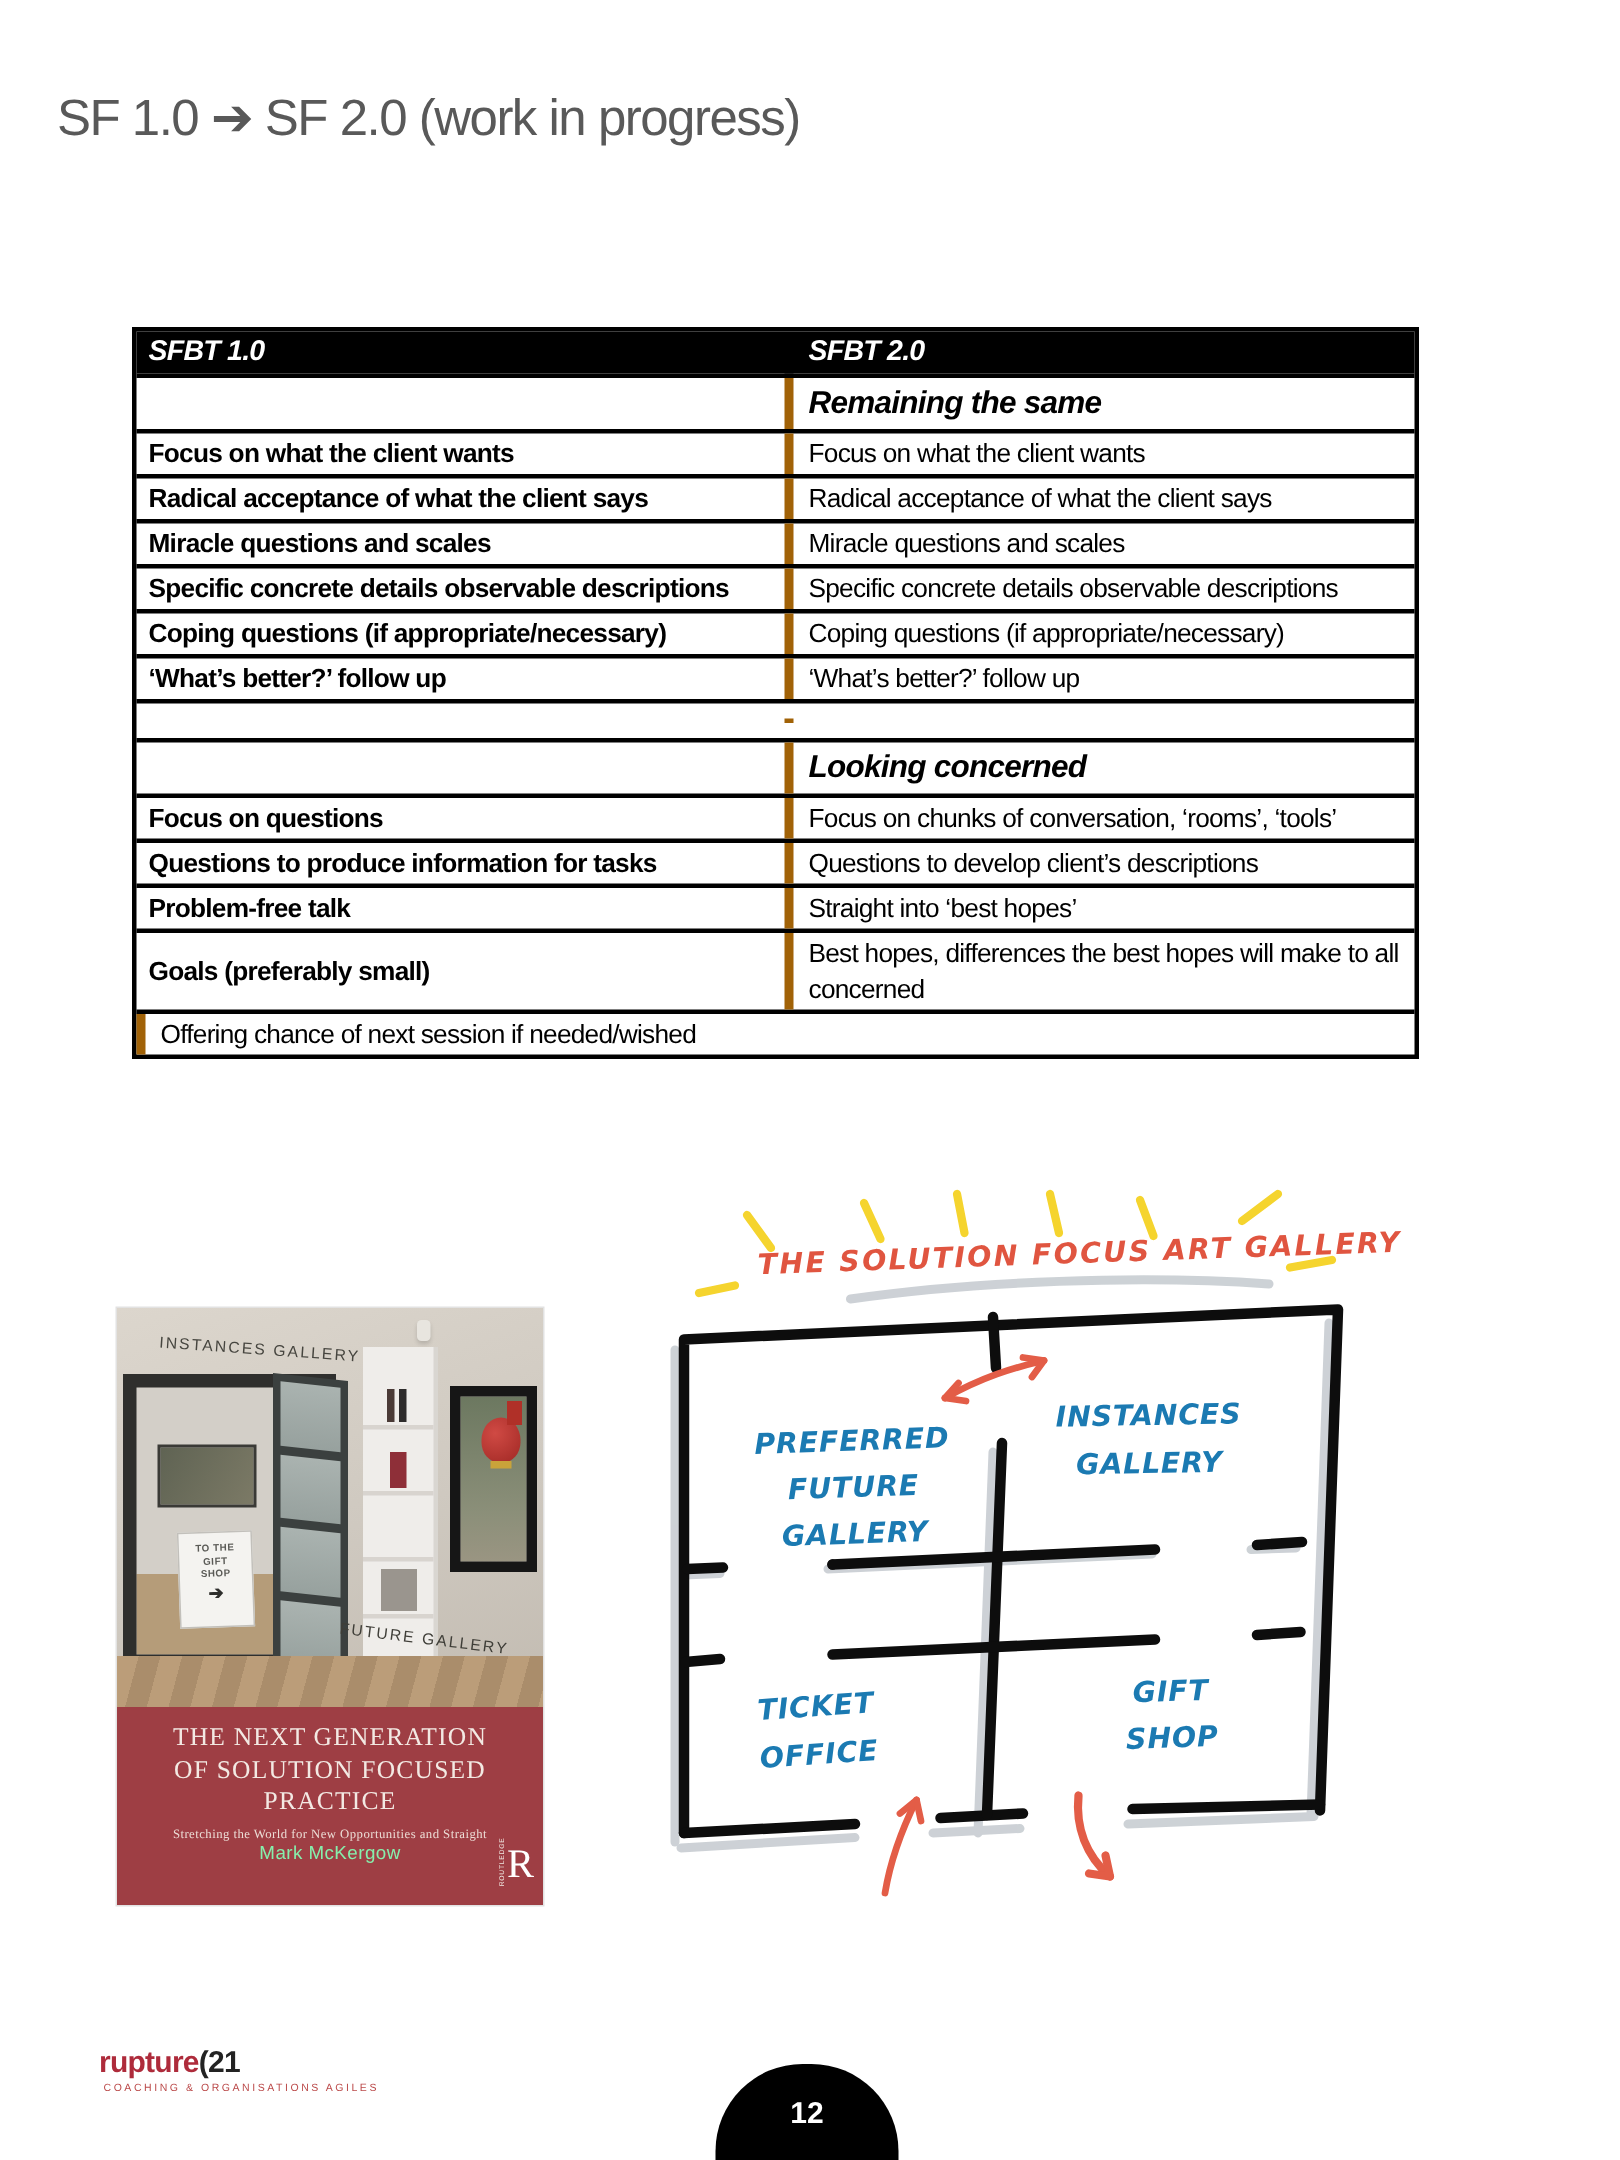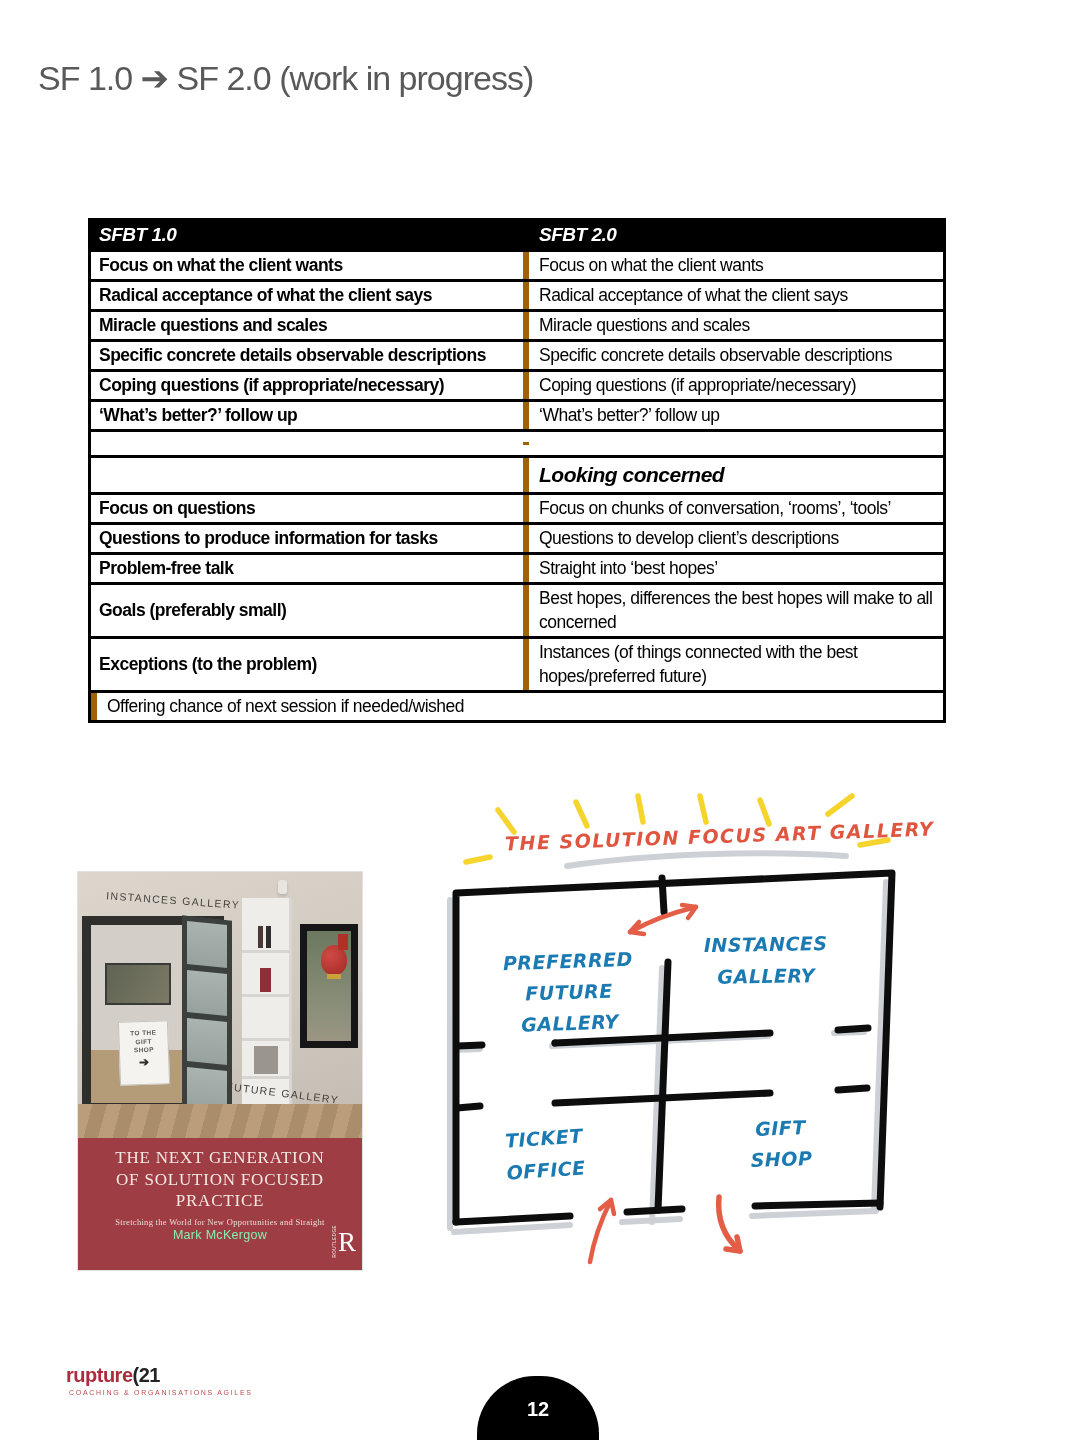--- a/index.html
+++ b/index.html
@@ -98,20 +98,24 @@
 
 <div class="slide">
 
   <h1 class="slide-title">SF 1.0 ➔ SF 2.0 (work in progress)</h1>
 
   <div class="cmp-table">
     <div class="t-row t-head">
       <div class="cell-l">SFBT 1.0</div>
       <div class="cell-r">SFBT 2.0</div>
     </div>
+    <div class="t-row t-section">
+      <div class="cell-l"></div>
+      <div class="cell-r">Remaining the same</div>
+    </div>
     <div class="t-row">
       <div class="cell-l">Focus on what the client wants</div>
       <div class="cell-r">Focus on what the client wants</div>
     </div>
     <div class="t-row">
       <div class="cell-l">Radical acceptance of what the client says</div>
       <div class="cell-r">Radical acceptance of what the client says</div>
     </div>
     <div class="t-row">
       <div class="cell-l">Miracle questions and scales</div>
@@ -145,24 +149,20 @@
       <div class="cell-l">Questions to produce information for tasks</div>
       <div class="cell-r">Questions to develop client’s descriptions</div>
     </div>
     <div class="t-row">
       <div class="cell-l">Problem-free talk</div>
       <div class="cell-r">Straight into ‘best hopes’</div>
     </div>
     <div class="t-row">
       <div class="cell-l">Goals (preferably small)</div>
       <div class="cell-r">Best hopes, differences the best hopes will make to all concerned</div>
-    </div>
-    <div class="t-row">
-      <div class="cell-l">Exceptions (to the problem)</div>
-      <div class="cell-r">Instances (of things connected with the best hopes/preferred future)</div>
     </div>
     <div class="t-row">
       <div class="cell-r">Offering chance of next session if needed/wished</div>
     </div>
   </div>
 
   <div class="book">
     <div class="book-photo">
       <div class="ceiling-light"></div>
       <div class="gal-label-top">INSTANCES GALLERY</div>

